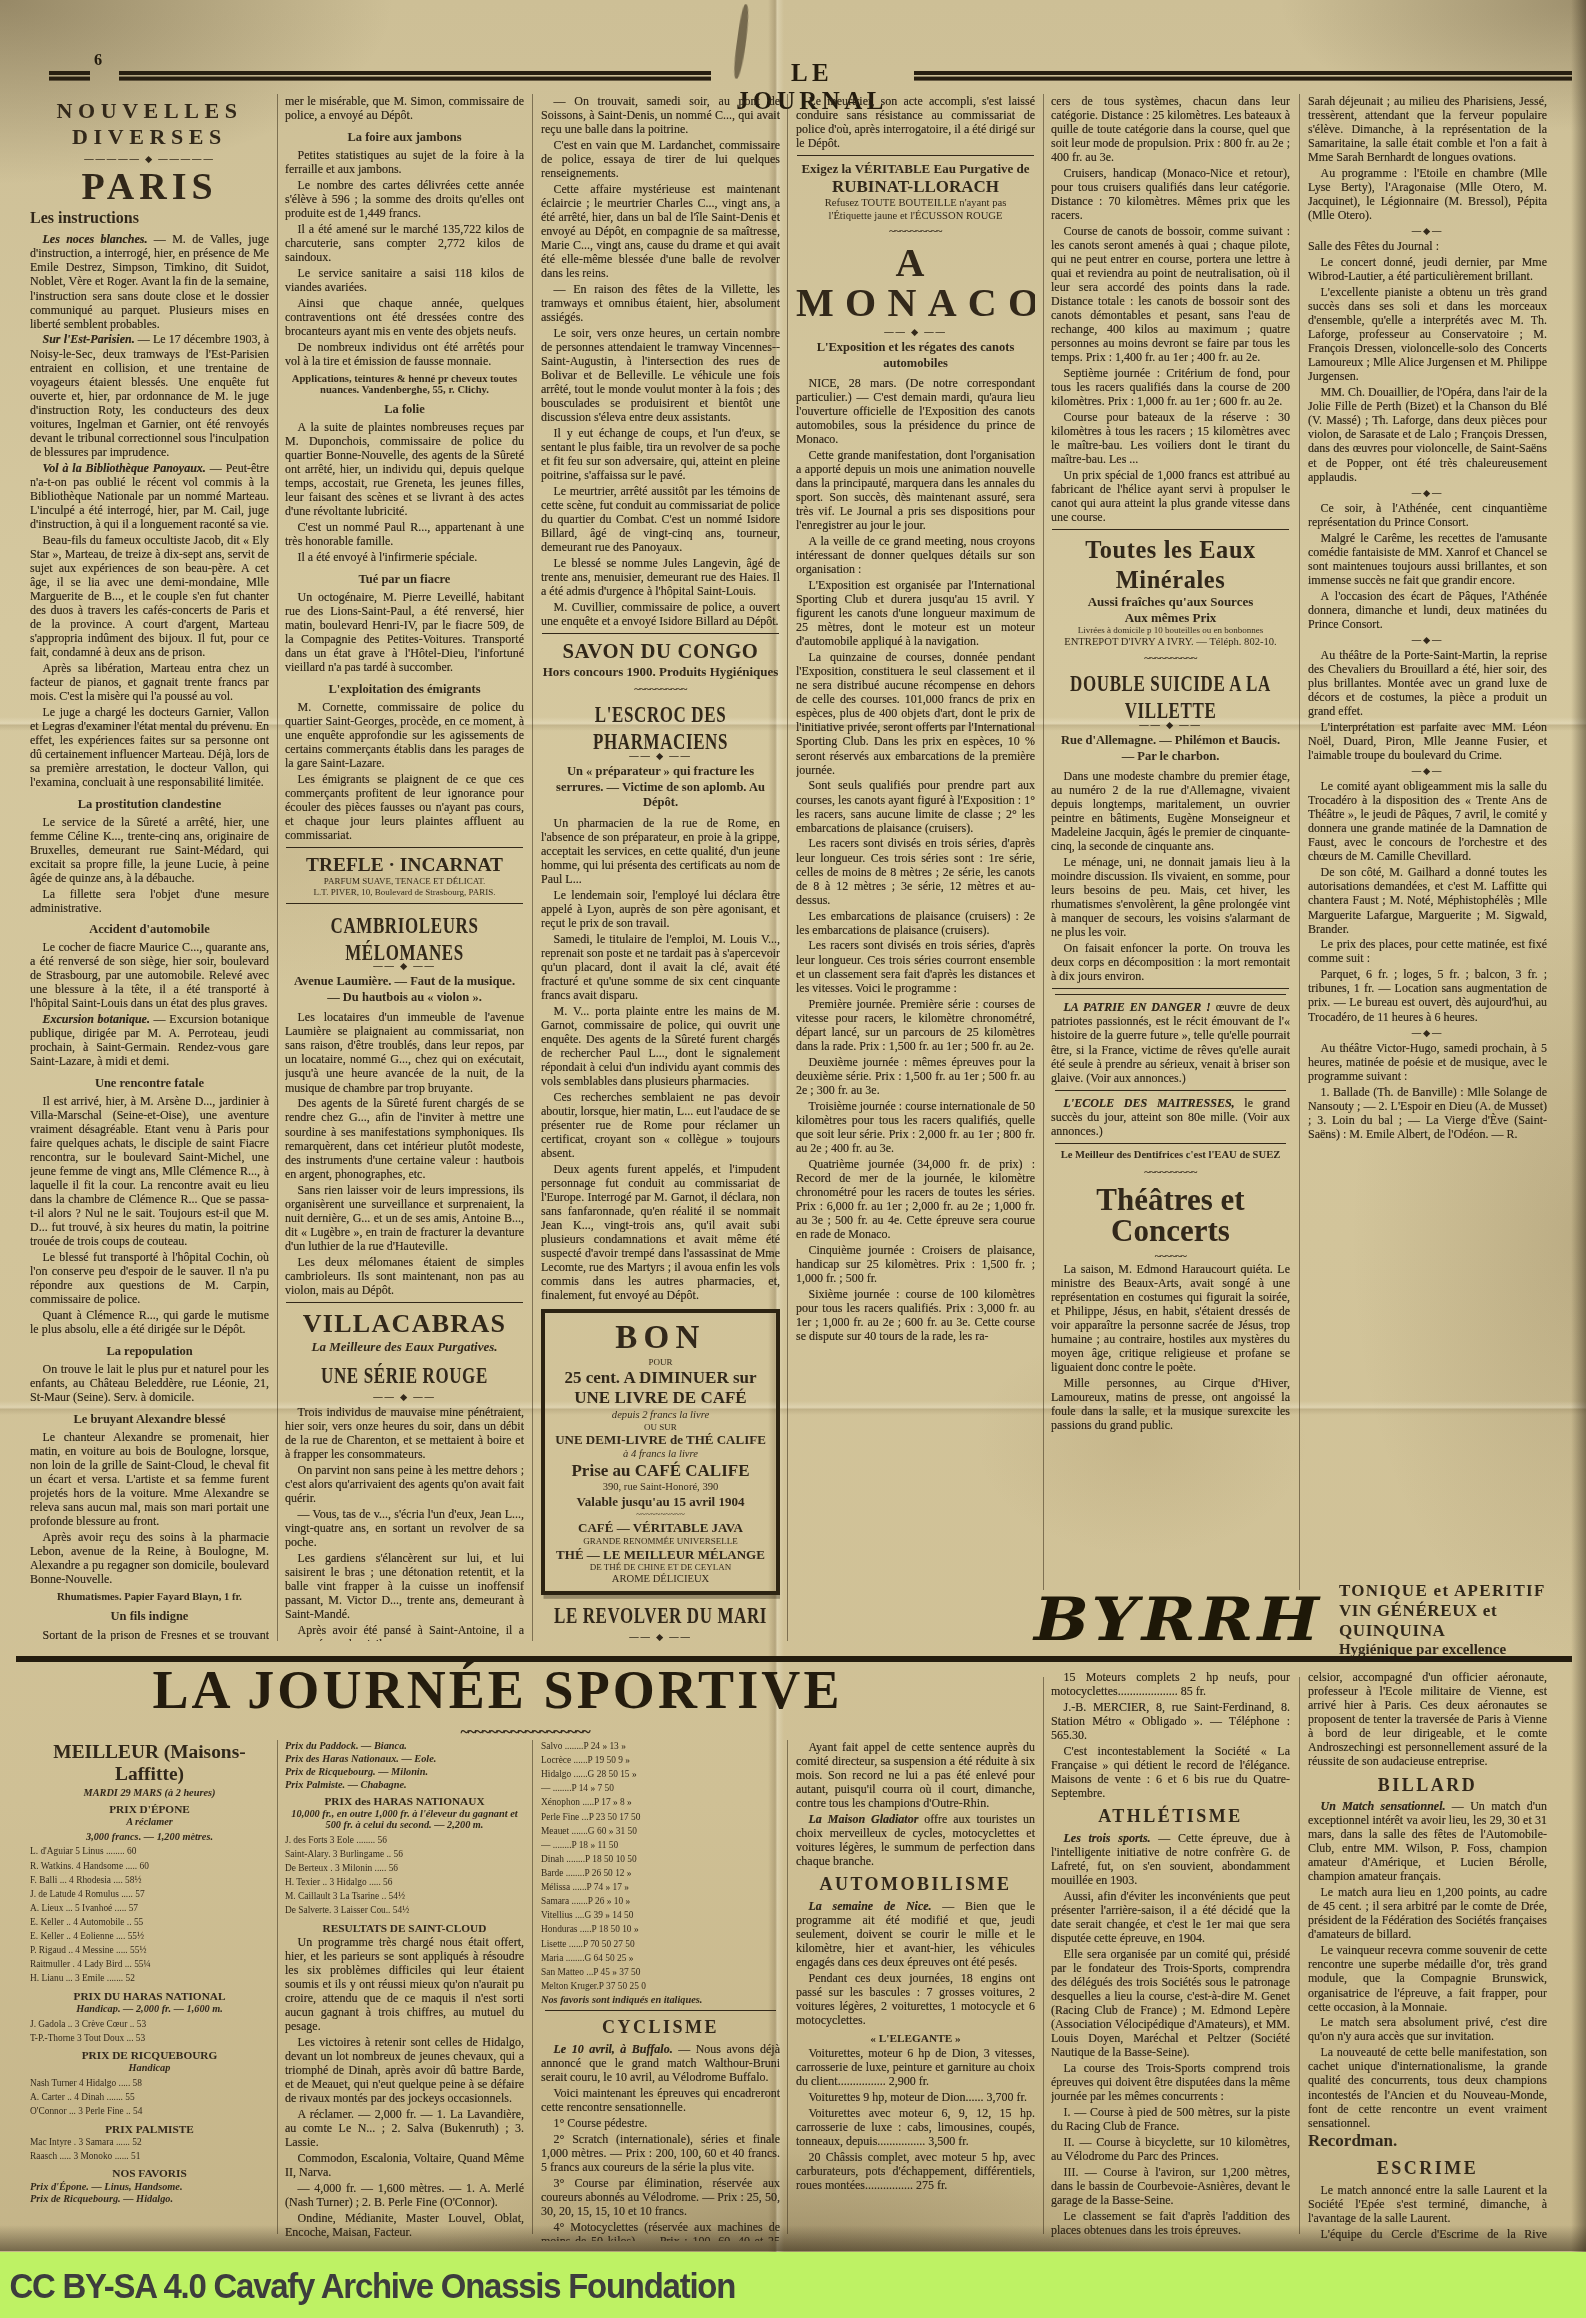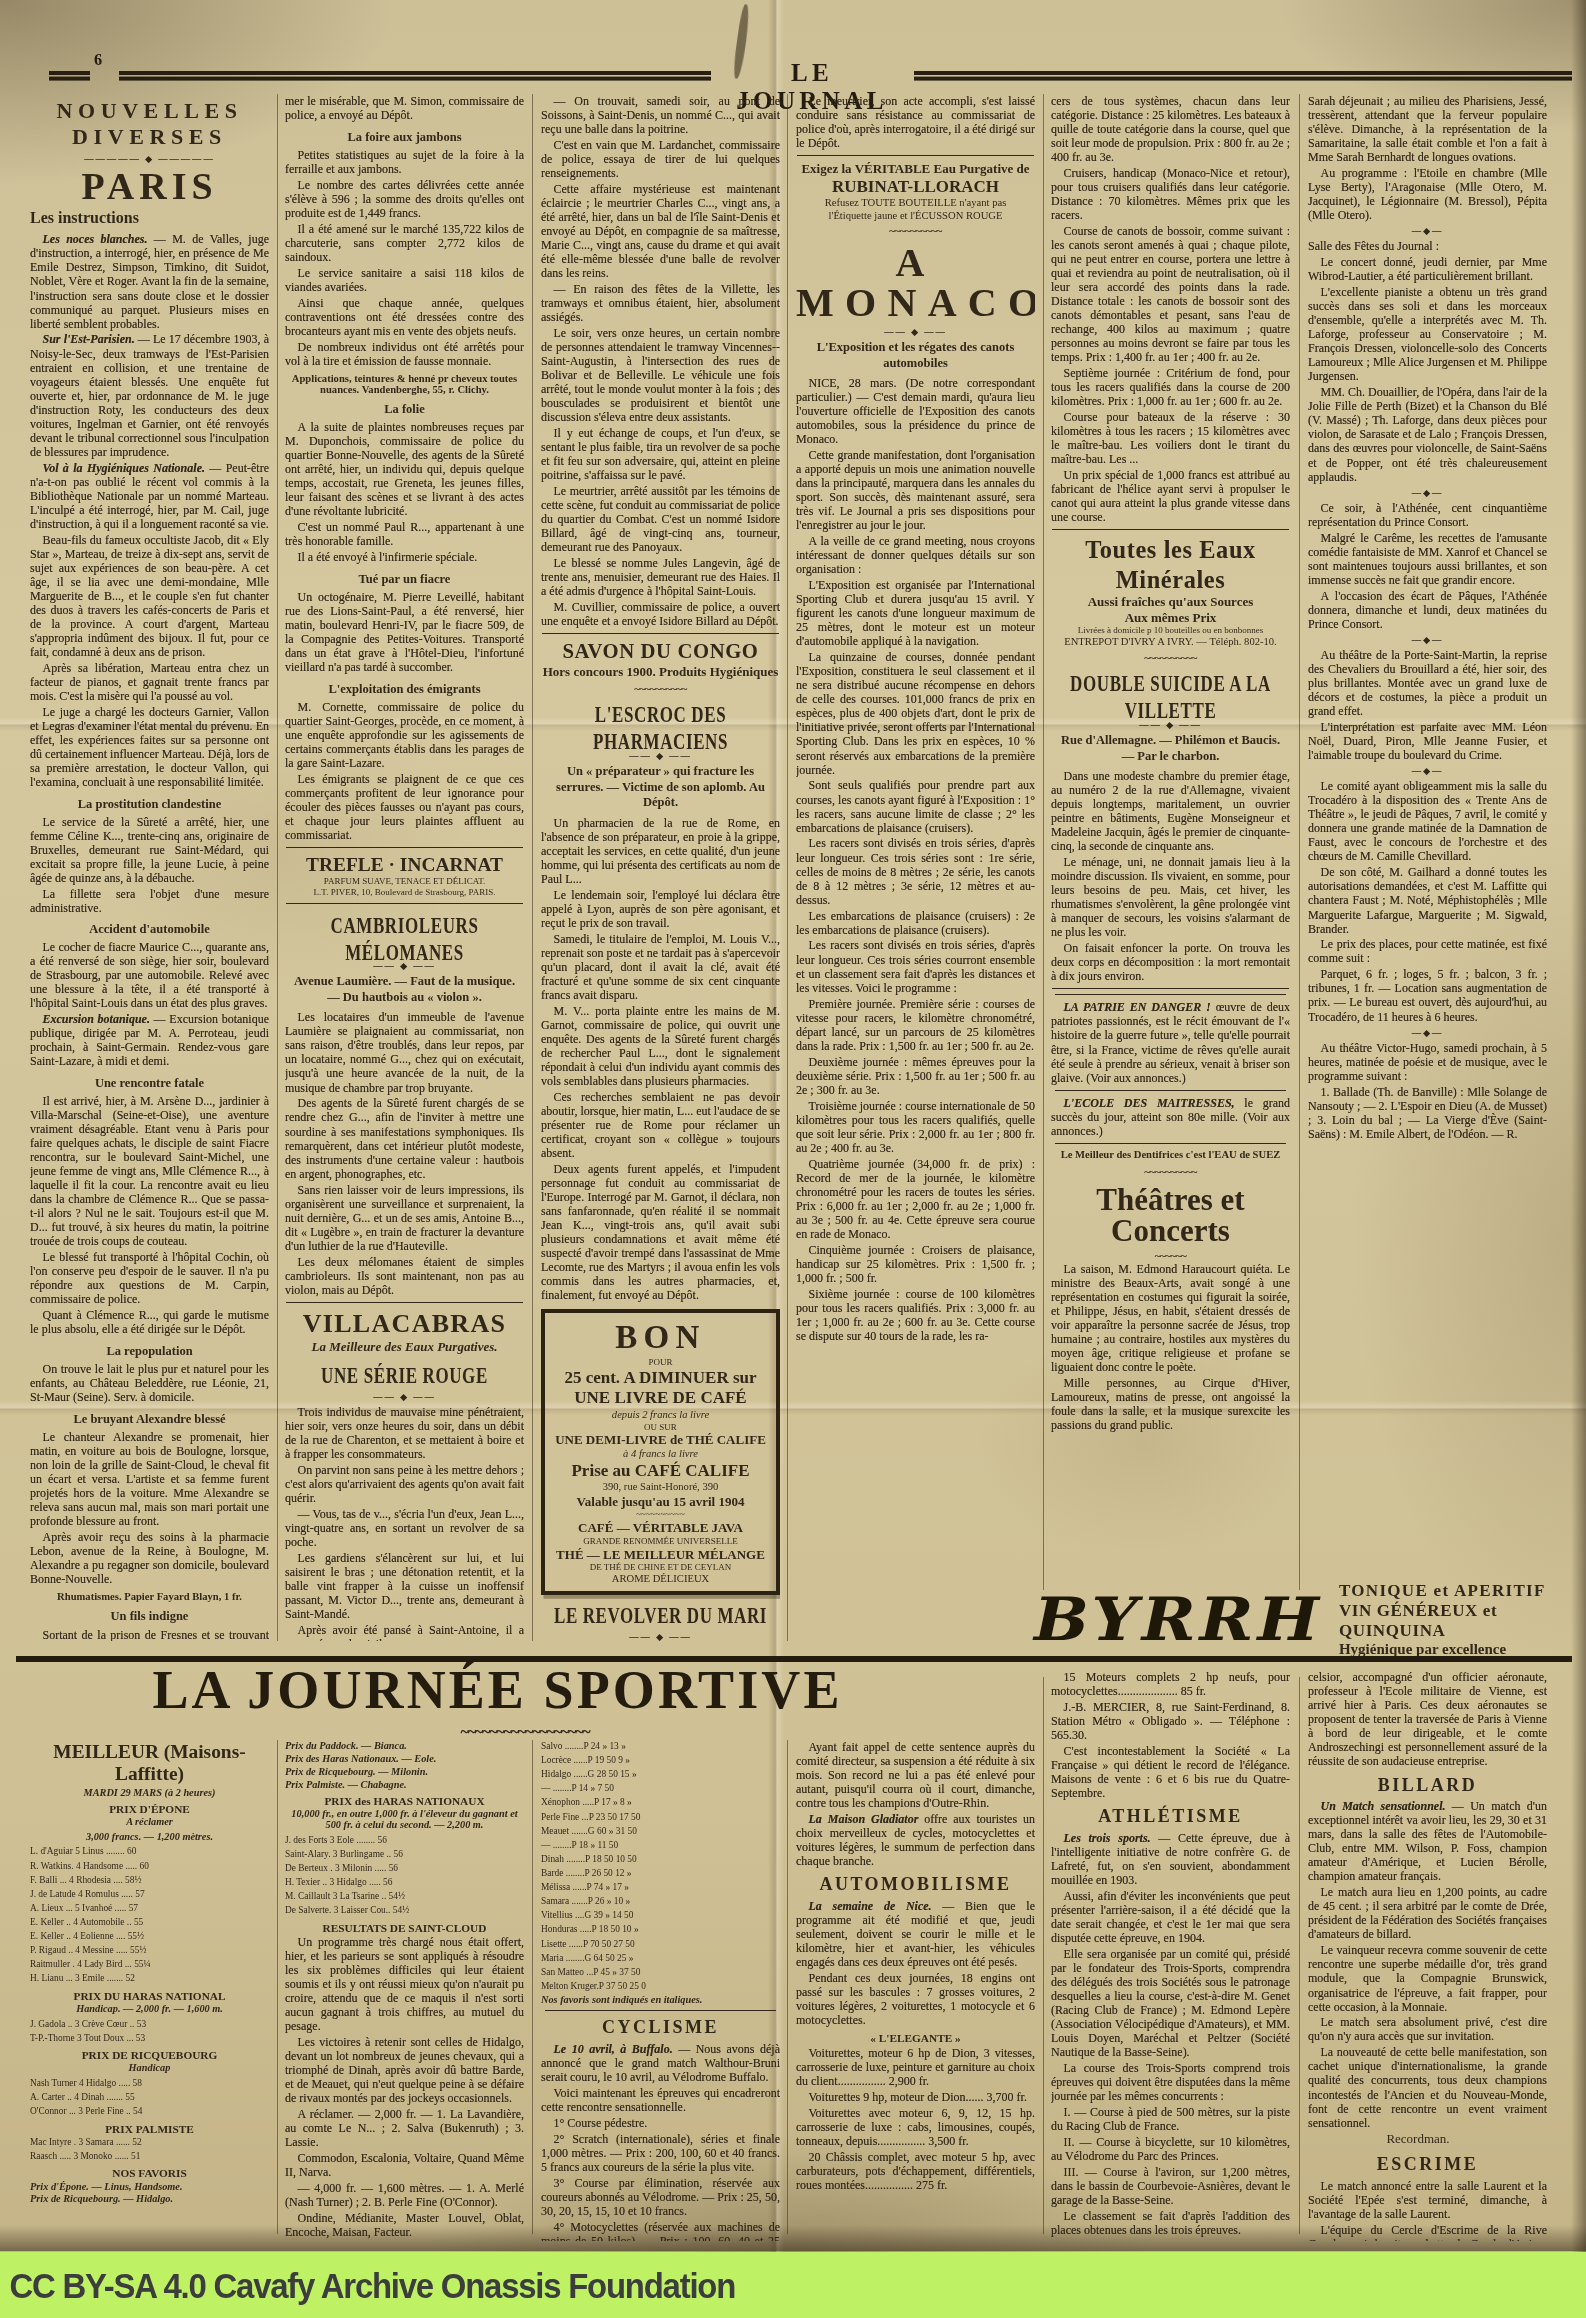--- a/index.html
+++ b/index.html
@@ -42,21 +42,21 @@
   .sub{font-size:12.5px;font-weight:bold;text-align:center;margin:7.5px 0 3.1px;}
   .hl1{font-size:40px;font-weight:bold;letter-spacing:11.3px;text-align:center;line-height:1;margin:6.3px 0 2.5px;}
   .hl2{font-size:17px;font-weight:bold;text-align:center;letter-spacing:0.6px;transform:scaleY(1.35);transform-origin:top;margin:8.8px 0 7.5px;}
   .hlt{font-size:31px;font-weight:bold;text-align:center;line-height:1;margin:7.5px 0 2.5px;}
   .deck{font-size:12.5px;font-weight:bold;text-align:center;line-height:1.25;margin:2.5px 6.3px 5px;}
   .orn{text-align:center;font-weight:bold;font-size:9.4px;letter-spacing:1.9px;margin:3.1px 0;}
   .wavy{text-align:center;font-weight:bold;font-size:11.3px;letter-spacing:-0.6px;margin:1.3px 0;}
   .rulet{border-top:1.9px solid #32281a;margin:5px 3.8px;}
   .ruled{border-top:1.9px double #32281a;margin:5px 1.3px;}
   .adline{font-size:10.6px;font-weight:bold;text-align:center;margin:5px 0;}
-  .sig{font-size:13px;font-weight:normal;text-align:center;padding-right:19px;}
+  .sig{font-size:17px;font-weight:bold;text-align:left;padding-right:19px;}
   .box{border:4.4px solid #2c2312;padding:5px 6.3px;margin:6.3px 0;box-shadow:2.5px 3.8px 0 rgba(44,35,18,.35);}
   .ln{line-height:1.2;}
   .g1{font-size:33px;font-weight:bold;text-align:center;letter-spacing:6.3px;}
   .g2{font-size:17px;font-weight:bold;text-align:center;}
   .g3{font-size:13px;font-weight:bold;text-align:center;}
   .g4{font-size:10.6px;text-align:center;}
   .g5{font-size:9px;text-align:center;}
   .it{font-style:italic;}
   .gE{font-size:24.4px;font-weight:bold;text-align:center;letter-spacing:0.6px;}
   .gK{font-size:35px;font-weight:bold;text-align:center;letter-spacing:3.1px;}
@@ -103,21 +103,21 @@
   <div id="mast-title">LE JOURNAL</div>
   <div class="mast-rule" style="left:914px;top:71px;width:658px"></div>
 
   <div class="col" style="left:30px">
       <div class="b k">NOUVELLES DIVERSES</div>
       <div class="b orn">—————&nbsp;◆&nbsp;—————</div>
       <div class="b city">PARIS</div>
       <div class="b h2">Les instructions</div>
       <div class="b p"><span class="lead">Les noces blanches. </span>— M. de Valles, juge d'instruction, a interrogé, hier, en présence de Me Emile Destrez, Simpson, Timkino, dit Suidot, Noblet, Vère et Roger. Avant la fin de la semaine, l'instruction sera sans doute close et le dossier communiqué au parquet. Plusieurs mises en liberté semblent probables.</div>
       <div class="b p"><span class="lead">Sur l'Est-Parisien. </span>— Le 17 décembre 1903, à Noisy-le-Sec, deux tramways de l'Est-Parisien entraient en collision, et une trentaine de voyageurs étaient blessés. Une enquête fut ouverte et, hier, par ordonnance de M. le juge d'instruction Roty, les conducteurs des deux voitures, Ingelman et Garnier, ont été renvoyés devant le tribunal correctionnel sous l'inculpation de blessures par imprudence.</div>
-      <div class="b p"><span class="lead">Vol à la Hygiéniques Nationale. </span>— Peut-être n'a-t-on pas oublié le récent vol commis à la Bibliothèque Nationale par un nommé Marteau. L'inculpé a été interrogé, hier, par M. Cail, juge d'instruction, à qui il a longuement raconté sa vie.</div>
+      <div class="b p"><span class="lead">Vol à la Bibliothèque Panoyaux. </span>— Peut-être n'a-t-on pas oublié le récent vol commis à la Bibliothèque Nationale par un nommé Marteau. L'inculpé a été interrogé, hier, par M. Cail, juge d'instruction, à qui il a longuement raconté sa vie.</div>
       <div class="b p">Beau-fils du fameux occultiste Jacob, dit « Ely Star », Marteau, de treize à dix-sept ans, servit de sujet aux expériences de son beau-père. A cet âge, il se lia avec une demi-mondaine, Mlle Marguerite de B..., et le couple s'en fut chanter des duos à travers les cafés-concerts de Paris et de la province. A court d'argent, Marteau s'appropria indûment des bijoux. Il fut, pour ce fait, condamné à deux ans de prison.</div>
       <div class="b p">Après sa libération, Marteau entra chez un facteur de pianos, et gagnait trente francs par mois. C'est la misère qui l'a poussé au vol.</div>
       <div class="b p">Le juge a chargé les docteurs Garnier, Vallon et Legras d'examiner l'état mental du prévenu. En effet, les expériences faites sur sa personne ont dû certainement influencer Marteau. Déjà, lors de sa première arrestation, le docteur Vallon, qui l'examina, concluait à une responsabilité limitée.</div>
       <div class="b sub">La prostitution clandestine</div>
       <div class="b p">Le service de la Sûreté a arrêté, hier, une femme Céline K..., trente-cinq ans, originaire de Bruxelles, demeurant rue Saint-Médard, qui excitait sa propre fille, la jeune Lucie, à peine âgée de quinze ans, à la débauche.</div>
       <div class="b p">La fillette sera l'objet d'une mesure administrative.</div>
       <div class="b sub">Accident d'automobile</div>
       <div class="b p">Le cocher de fiacre Maurice C..., quarante ans, a été renversé de son siège, hier soir, boulevard de Strasbourg, par une automobile. Relevé avec une blessure à la tête, il a été transporté à l'hôpital Saint-Louis dans un état des plus graves.</div>
       <div class="b p"><span class="lead">Excursion botanique. </span>— Excursion botanique publique, dirigée par M. A. Perroteau, jeudi prochain, à Saint-Germain. Rendez-vous gare Saint-Lazare, à midi et demi.</div>
       <div class="b sub">Une rencontre fatale</div>

